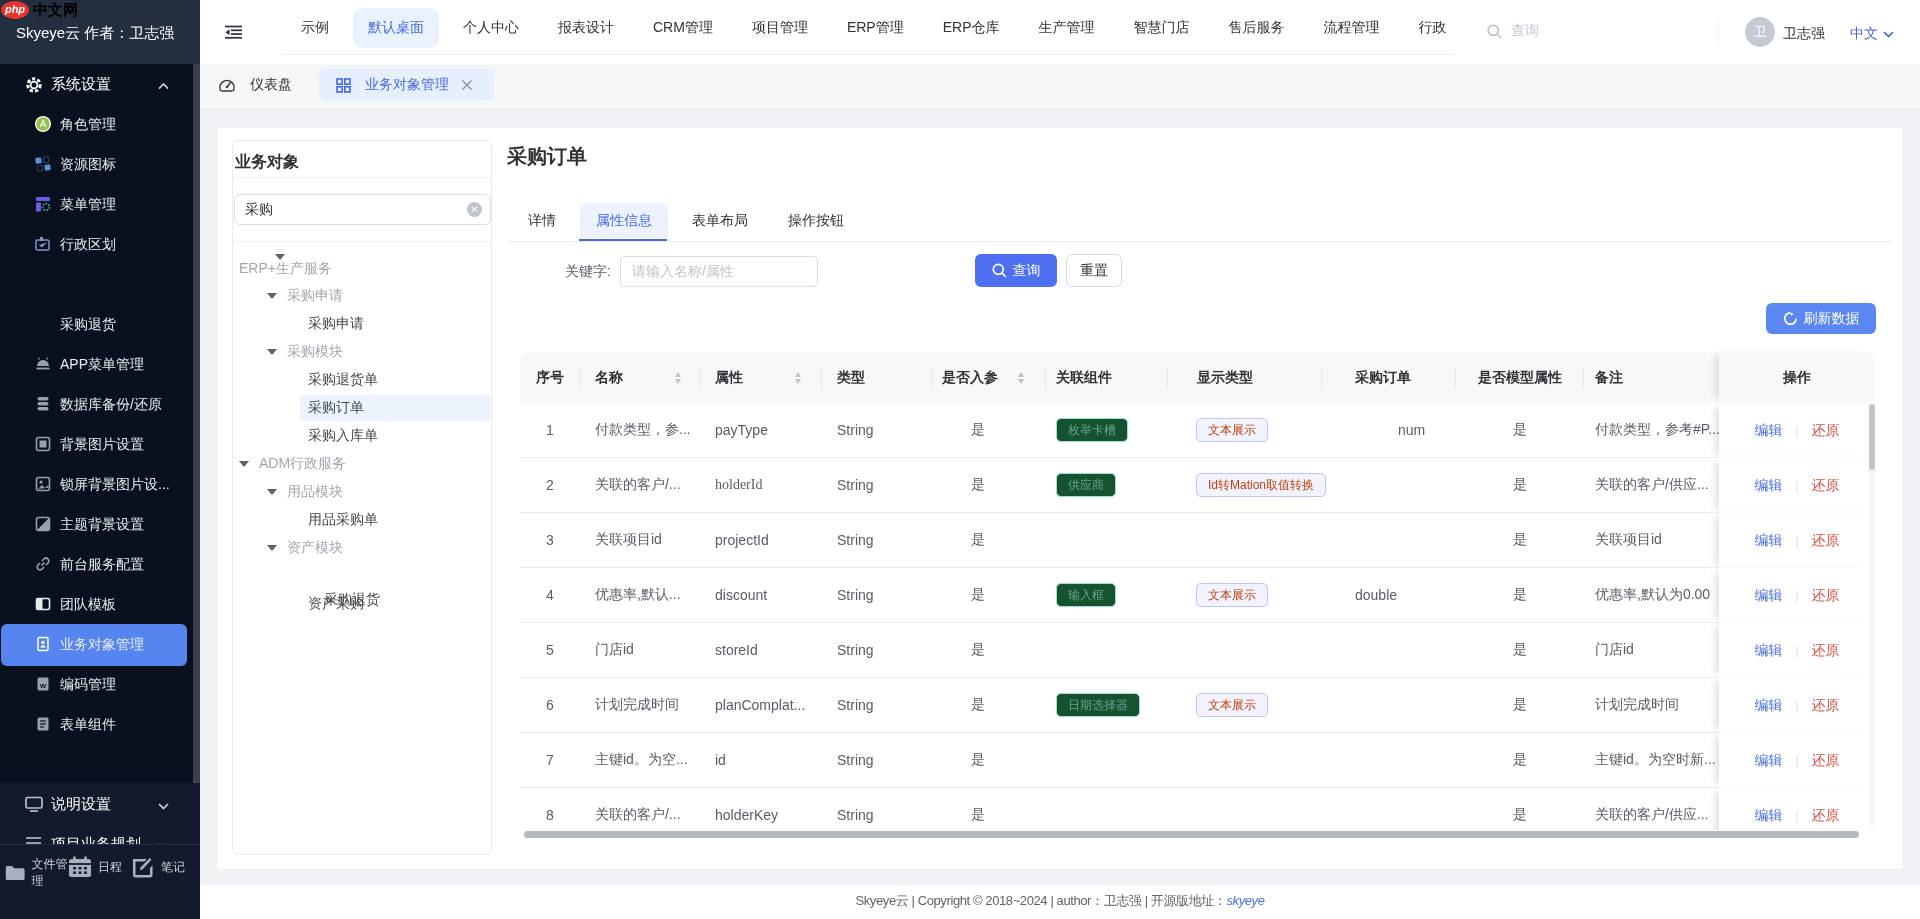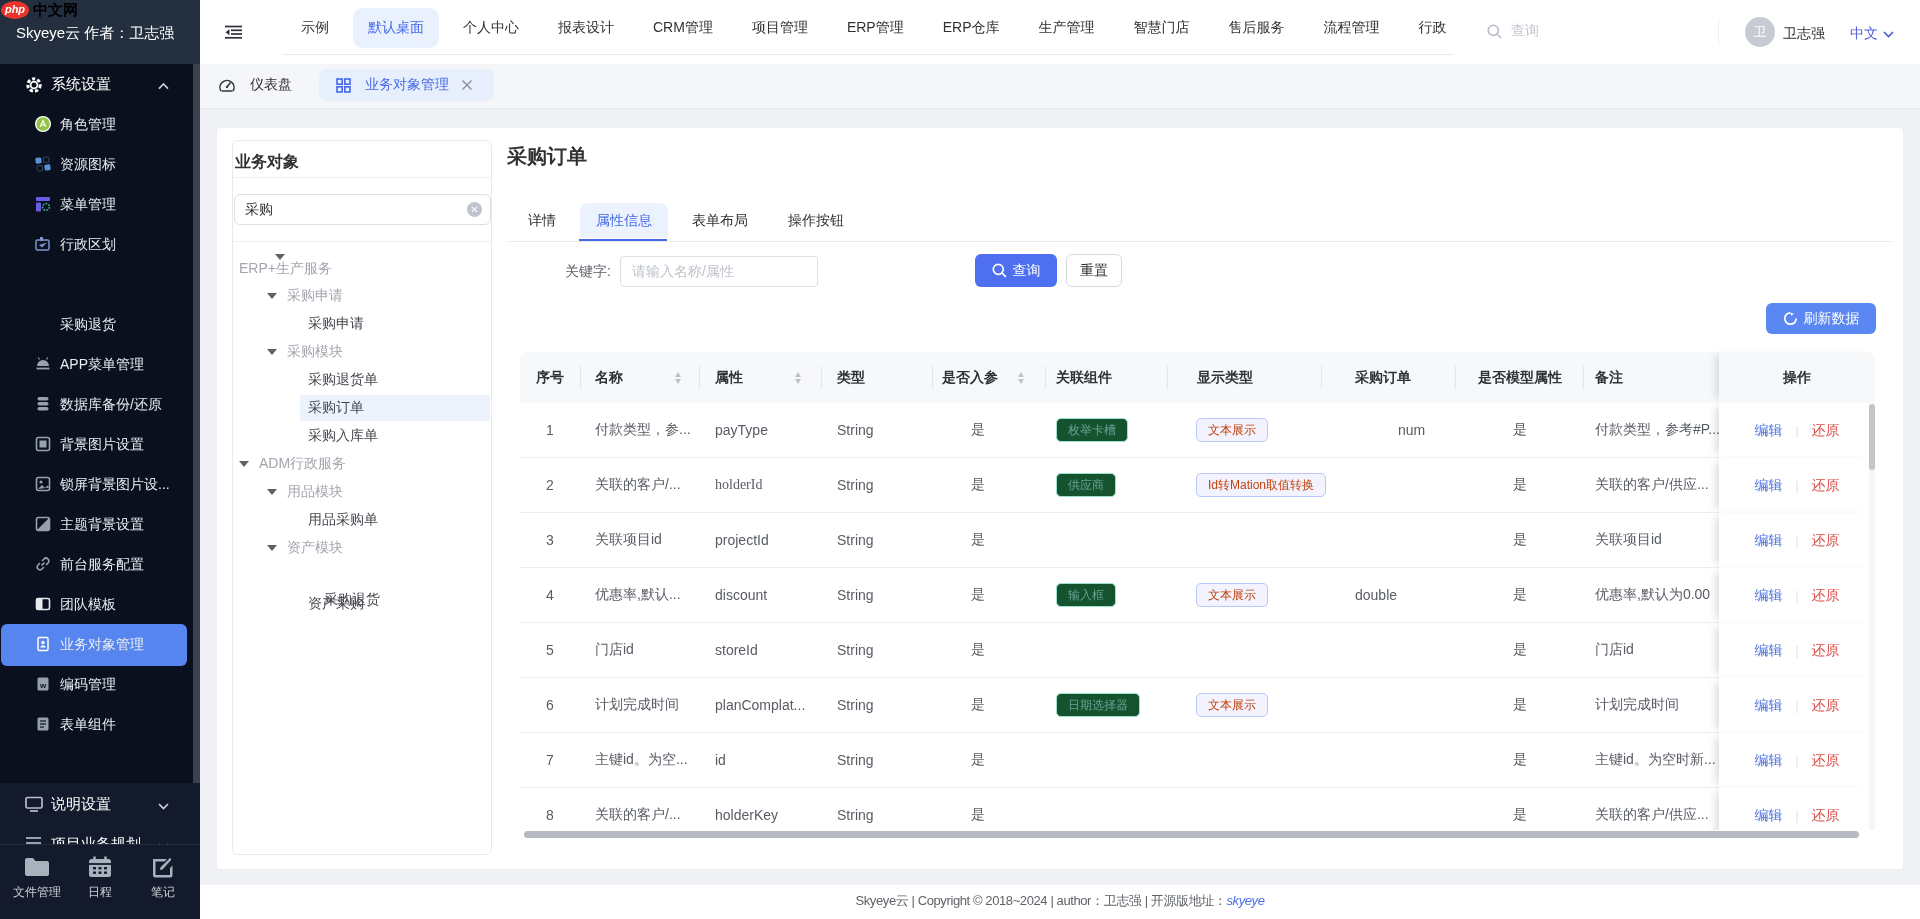--- a/index.html
+++ b/index.html
@@ -81,21 +81,21 @@
 .sb-head{position:absolute;left:0;width:200px;height:40px;display:flex;align-items:center;color:#fff;font-size:15px;}
 .sb-head .ic{position:absolute;left:25px;width:16px;height:16px;}
 .sb-head .tx{position:absolute;left:51px;}
 .sb-head .ch{position:absolute;left:158px;}
 .sb-item{position:absolute;left:0;width:200px;height:40px;color:#e9ecf1;font-size:14px;}
 .sb-item .ic{position:absolute;left:35px;top:12px;width:16px;height:16px;}
 .sb-item .tx{position:absolute;left:60px;top:12px;}
 #sb-sel{position:absolute;left:1px;top:624px;width:186px;height:42px;background:#5785ef;border-radius:6px;}
 #sb-sect{position:absolute;left:0;top:783px;width:200px;height:136px;background:#121a2b;}
 #sb-bottom{position:absolute;left:0;top:844px;width:200px;height:75px;background:#121a2b;border-top:1px solid #242d3c;}
-.sbb{position:absolute;top:11px;width:64px;display:flex;flex-direction:column;align-items:center;gap:6px;color:#ccd1d9;font-size:12px;}
+.sbb{position:absolute;top:11px;width:64px;display:flex;flex-direction:row;align-items:center;gap:6px;color:#ccd1d9;font-size:12px;}
 </style></head><body>
 <div id="topbar">
 <div id="collapse"><svg width="17" height="14" viewBox="0 0 17 14">
         <g stroke="#2b2f36" stroke-width="1.7">
           <line x1="0" y1="1.5" x2="17" y2="1.5"></line>
           <line x1="6" y1="5.3" x2="17" y2="5.3"></line>
           <line x1="6" y1="9" x2="17" y2="9"></line>
           <line x1="0" y1="12.8" x2="17" y2="12.8"></line>
         </g>
         <path d="M4.5 4.2 L0.5 7.2 L4.5 10.2 Z" fill="#2b2f36"></path>

